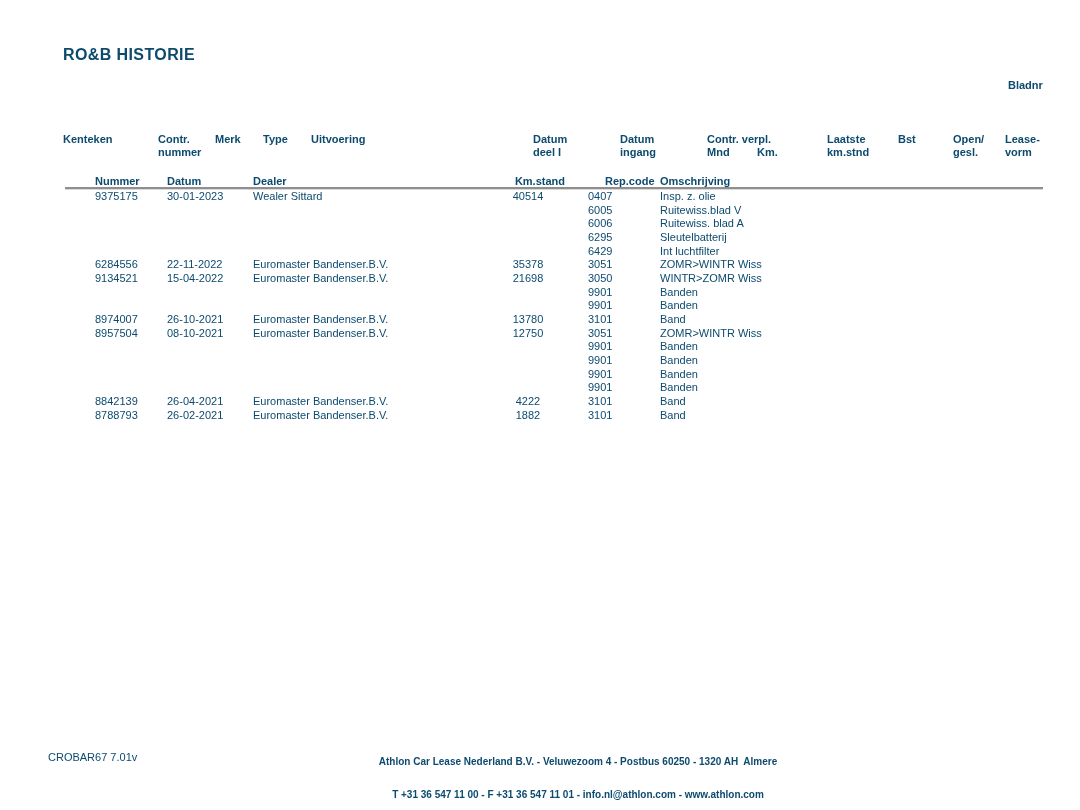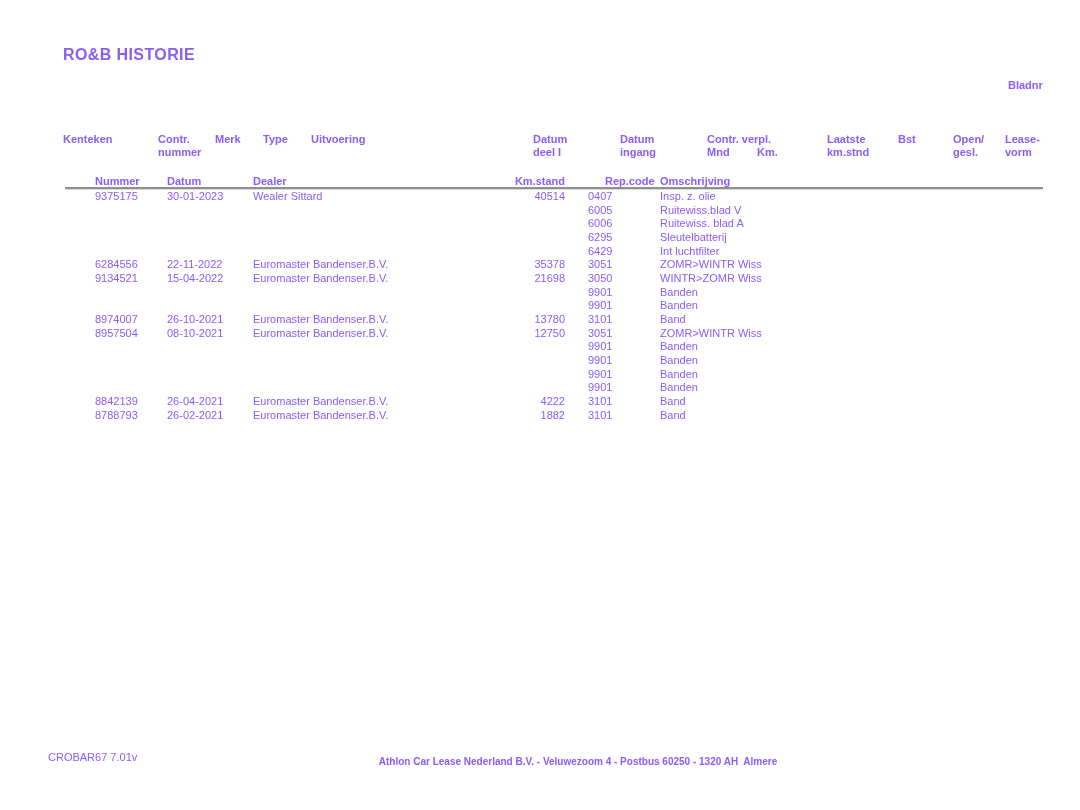--- a/index.html
+++ b/index.html
@@ -1,18 +1,18 @@
 <!DOCTYPE html>
 <html><head>
 <meta charset="utf-8">
 <style>
   html, body { margin:0; padding:0; background:#ffffff; }
   .page {
     position:relative; width:1080px; height:810px; background:#ffffff;
-    font-family:"Liberation Sans", sans-serif; color:#8b5cf6; overflow:hidden;
+    font-family:"Liberation Sans", sans-serif; color:#0c4a6e; overflow:hidden;
   }
   .title {
     position:absolute; left:63px; top:46px;
     font-size:16px; font-weight:bold; letter-spacing:0.4px; white-space:nowrap;
   }
   .bladnr {
     position:absolute; left:1008px; top:79px;
     font-size:11px; font-weight:bold; white-space:nowrap;
   }
   .h1 { position:absolute; font-size:11px; font-weight:bold; line-height:13px; white-space:nowrap; }
@@ -41,21 +41,21 @@
   .divider {
     position:absolute; left:65px; top:187px; width:978px; height:2px;
     background:#8f8f8f; box-shadow:0 1px 0 #d9d9d9;
   }
   .rows { position:absolute; left:0; top:190px; width:939px; }
   .row { position:relative; height:13.67px; }
   .cell { position:absolute; top:0; font-size:11px; line-height:13.67px; white-space:nowrap; }
   .c-nummer { left:95px; }
   .c-datum  { left:167px;text-align:center; }
   .c-dealer { left:253px; }
-  .c-km     { left:465px; width:100px; text-align:right; }
+  .c-km     { left:478px; width:100px; text-align:center; }
   .c-rep    { left:588px; }
   .c-oms    { left:660px; }
   .footer {
     position:absolute; left:76px; right:0; top:733px; text-align:center;
     font-size:10px; font-weight:bold; line-height:11.3px; white-space:pre;
   }
   .program {
     position:absolute; left:48px; top:751px; font-size:11px; white-space:nowrap;
   }
 </style>
@@ -249,17 +249,18 @@
         <div class="cell c-datum">26-02-2021</div>
         <div class="cell c-dealer">Euromaster Bandenser.B.V.</div>
         <div class="cell c-km">1882</div>
         <div class="cell c-rep">3101</div>
         <div class="cell c-oms">Band</div>
       </div>
     </div>
 
   <div class="footer">
     <div>Athlon Car Lease Nederland B.V. - Veluwezoom 4 - Postbus 60250 - 1320 AH  Almere</div>
+    <div>T +31 36 547 11 00 - F +31 36 547 11 01 - info.nl@athlon.com - www.athlon.com</div>
     
   </div>
   <div class="program">CROBAR67 7.01v</div>
 
 </div>
 
 </body></html>

